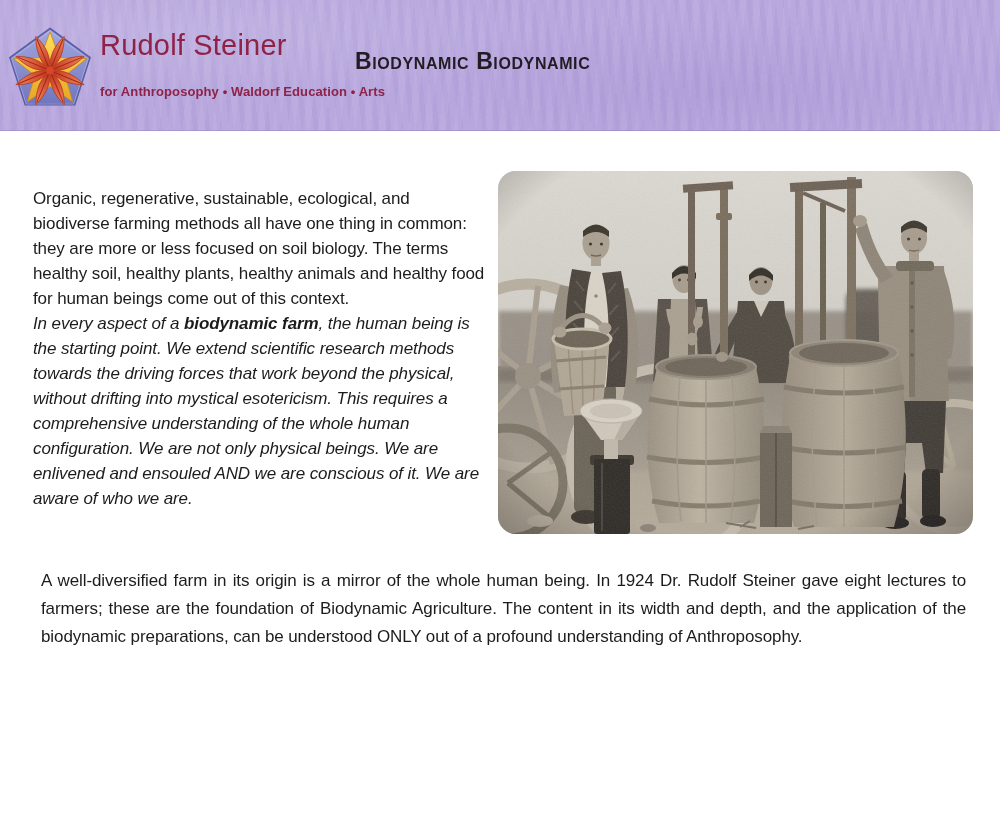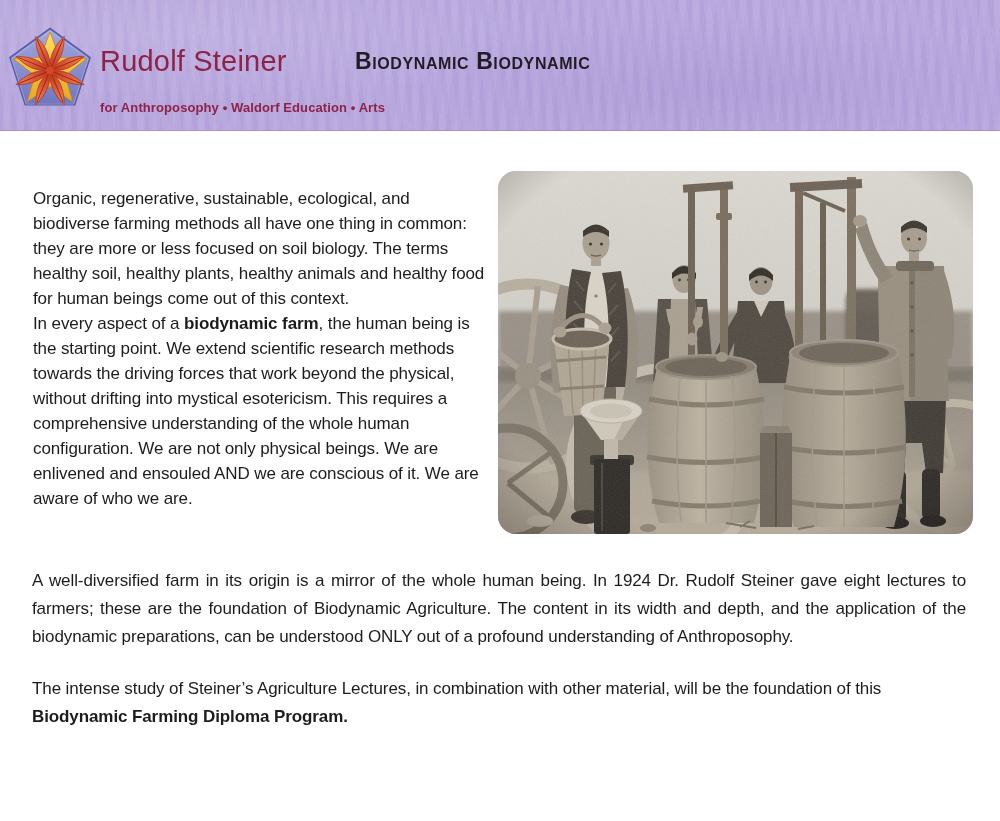--- a/index.html
+++ b/index.html
@@ -12,42 +12,42 @@
   .header{
     position:relative;height:130px;
     background-color:#b8a8de;
     background-image:
       radial-gradient(ellipse 620px 120px at 18% 25%, rgba(255,255,255,.12), transparent 60%),
       radial-gradient(ellipse 540px 110px at 72% 70%, rgba(110,85,175,.10), transparent 65%),
       repeating-linear-gradient(96deg, rgba(255,255,255,.05) 0 7px, rgba(255,255,255,0) 7px 15px),
       repeating-linear-gradient(84deg, rgba(92,70,150,.05) 0 5px, rgba(92,70,150,0) 5px 12px);
     border-bottom:1px solid rgba(128,108,178,.35);
   }
-  .logo{position:absolute;left:8px;top:21px;display:flex;align-items:flex-end;gap:8px;}
+  .logo{position:absolute;left:8px;top:21px;display:flex;align-items:flex-start;gap:8px;}
   .logo-icon{width:84px;height:94px;display:block;}
   .wordmark{margin-top:9px;}
   .wm-line{font-size:29px;line-height:31px;color:#8e2247;letter-spacing:.2px;font-weight:400;}
   .tagline{margin-top:23px;font-size:13px;font-weight:700;color:#8e2247;letter-spacing:.1px;}
   .page-title{
     position:absolute;left:355px;top:48px;margin:0;
     font-size:23px;font-weight:700;font-variant:small-caps;
     letter-spacing:.6px;color:#221d24;
   }
   
   .row{display:flex;justify-content:space-between;align-items:center;padding:0 27px 0 33px;margin-top:31px;}
   .col-text{width:454px;font-size:17px;line-height:25px;letter-spacing:-.1px;}
   .col-text p{margin:0;}
-  .col-text p + p{}
+  .col-text p + p{font-style:italic;}
   strong{font-weight:700;}
   .photo{
     width:475px;height:363px;margin:9px 0 0 0;flex-shrink:0;
     border-radius:18px;overflow:hidden;background:#cfccc5;
   }
   .photo svg{display:block;width:475px;height:363px;}
-  .wide{margin:33px 34px 0 32px;font-size:17px;line-height:28px;letter-spacing:-.1px;}
+  .wide{margin:33px 34px 0 41px;font-size:17px;line-height:28px;letter-spacing:-.1px;}
   .justify{text-align:justify;}
   .wide.last{margin-top:24px;}
 </style>
 </head>
 <body>
 
 <div class="page">
 
   <header class="header">
     <div class="logo">
@@ -325,16 +325,15 @@
           </g>
 
           <rect width="475" height="363" filter="url(#grainF)" opacity=".13"></rect>
           <rect width="475" height="363" fill="url(#vigG)"></rect>
         </svg>
       </figure>
     </div>
 
     <p class="wide justify">A well-diversified farm in its origin is a mirror of the whole human being. In 1924 Dr. Rudolf Steiner gave eight lectures to farmers; these are the foundation of Biodynamic Agriculture. The content in its width and depth, and the application of the biodynamic preparations, can be understood ONLY out of a profound understanding of Anthroposophy.</p>
 
-    <p class="wide last"><span>The intense study of Steiner’s Agriculture Lectures, in combination with other material, will be the foundation of this </span><strong>Biodynamic Farming Diploma Program.</strong></p>
   </main>
 
 </div>
 
 </body></html>

